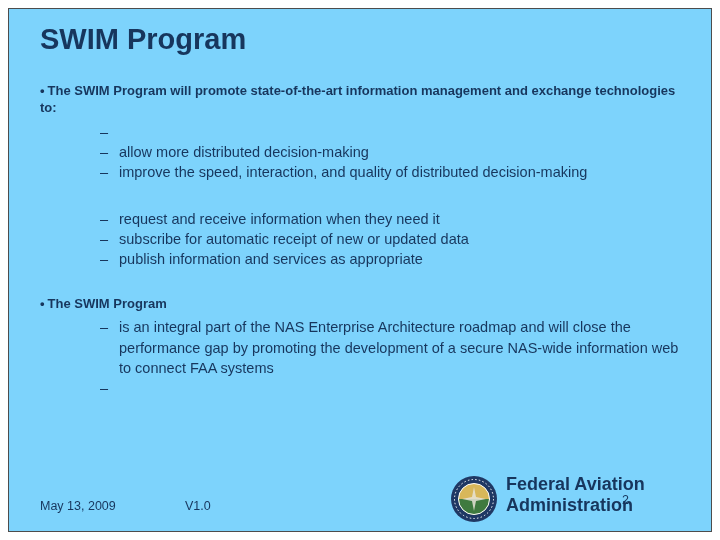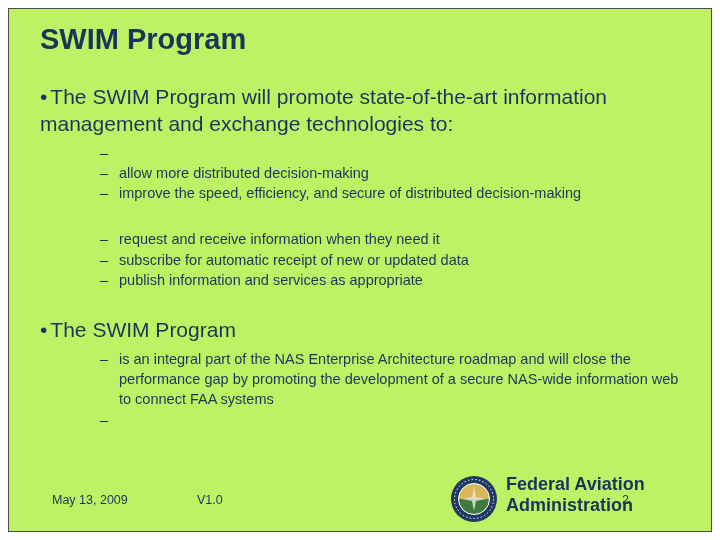--- a/index.html
+++ b/index.html
@@ -7,56 +7,55 @@
     width: 720px; height: 540px;
     background: #ffffff;
     font-family: "Liberation Sans", sans-serif;
     position: relative;
     overflow: hidden;
   }
   .slide {
     position: absolute;
     left: 8px; top: 8px; right: 8px; bottom: 8px;
     border: 1px solid #4d4d4d;
-    background: #bef264;
+    background: #7dd3fc;
     color: #17365d;
   }
   .title {
     position: absolute;
     left: 31px; top: 14px;
     font-size: 29px;
     font-weight: bold;
     color: #17365d;
   }
   .content {
     position: absolute;
     left: 31px; top: 74px; right: 22px;
   }
   .bullet-group { margin-bottom: 26px; }
   .main-bullet {
-    font-size: 21px;
-    font-weight: normal;
+    font-size: 13px;
+    font-weight: bold;
     line-height: 1.3;
   }
   .main-bullet .marker { margin-right: 3px; }
   .subs { margin-top: 5px; }
   .sub {
     display: flex;
     font-size: 14.5px;
     line-height: 1.40;
     padding-left: 60px;
   }
   .sub .dash { flex: 0 0 19px; width: 19px; }
   .sub .txt  { flex: 1; }
   .footer-date, .footer-version {
     position: absolute;
-    bottom: 24px;
+    bottom: 18px;
     font-size: 12.5px;
     color: #17365d;
-    margin-left: 12px;
   }
   .footer-date { left: 31px; }
   .footer-version { left: 176px; }
   .seal {
     position: absolute;
     left: 441px; bottom: 8px;
     width: 48px; height: 48px;
   }
   .org {
     position: absolute;
@@ -89,21 +88,21 @@
       <div class="subs">
         <div class="sub">
           <span class="dash">–</span>
         </div>
         <div class="sub">
           <span class="dash">–</span>
           <span class="txt">allow more distributed decision-making</span>
         </div>
         <div class="sub">
           <span class="dash">–</span>
-          <span class="txt">improve the speed, efficiency, and secure of distributed decision-making</span>
+          <span class="txt">improve the speed, interaction, and quality of distributed decision-making</span>
         </div>
       </div>
     </div>
 
     <div class="bullet-group">
       <div class="subs">
         <div class="sub">
           <span class="dash">–</span>
           <span class="txt">request and receive information when they need it</span>
         </div>

